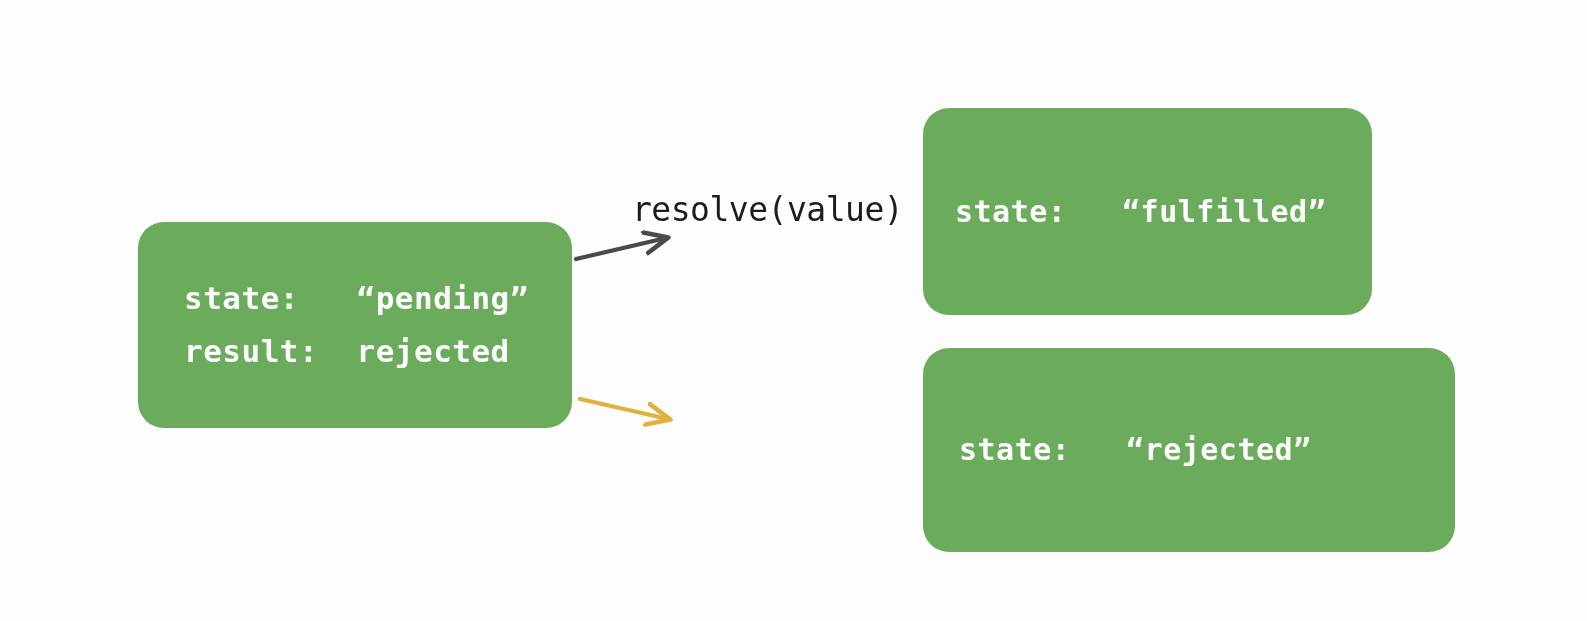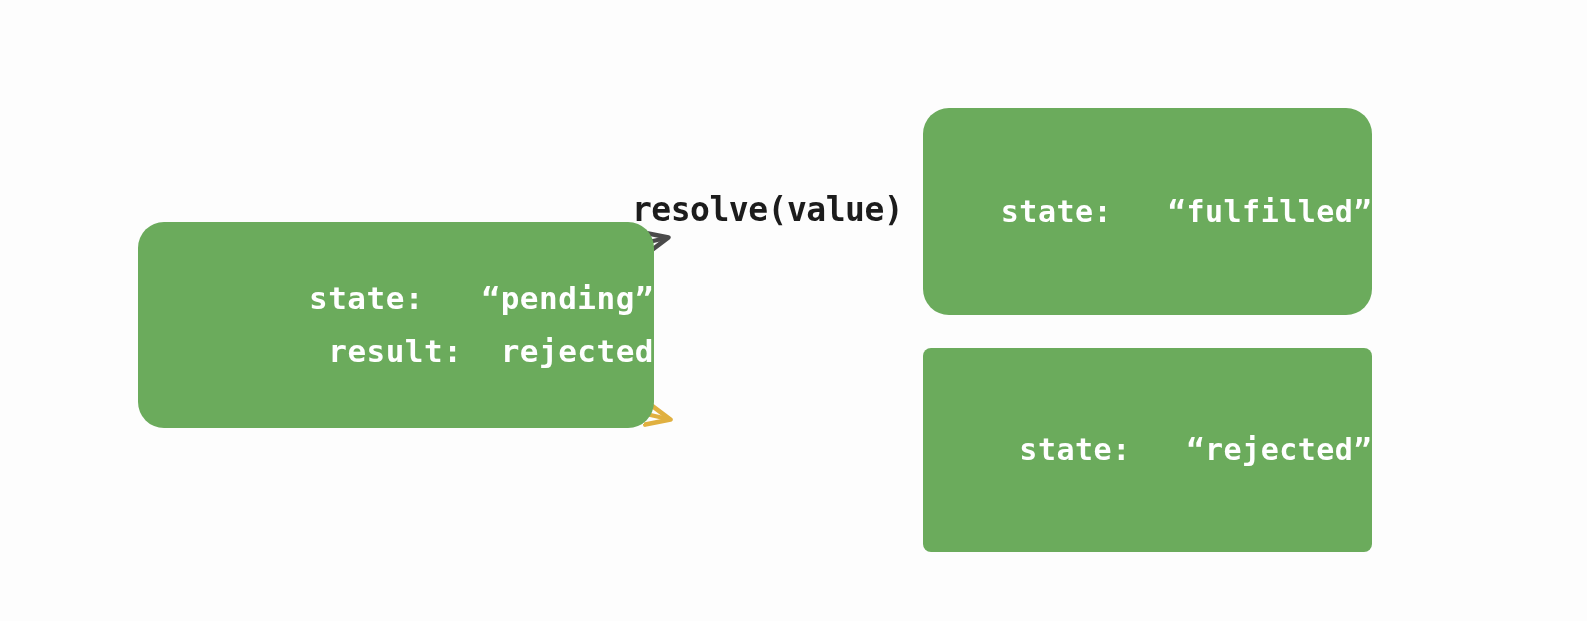--- a/index.html
+++ b/index.html
@@ -21,76 +21,74 @@
 
   
   .state-box {
     position: absolute;
     background: #6BAB5C;
     border-radius: 26px;
     box-sizing: border-box;
     display: flex;
     flex-direction: column;
     justify-content: center;
-    align-items: flex-end;
   }
   .state-line {
     font-family: "DejaVu Sans Mono", monospace;
     font-weight: bold;
     color: #ffffff;
     white-space: pre;
     letter-spacing: 0.5px;
   }
 
   
   #box-pending {
     left: 138px;
     top: 222px;
-    width: 516px;
+    width: 434px;
     height: 206px;
     padding-left: 46px;
   }
   #box-pending .state-line { font-size: 31px; line-height: 53px; }
 
   
   #box-fulfilled {
     left: 923px;
     top: 108px;
     width: 449px;
     height: 207px;
     padding-left: 32px;
   }
   #box-fulfilled .state-line { font-size: 30px; line-height: 52px; }
 
   
   #box-rejected {
     left: 923px;
     top: 348px;
-    width: 449px;
+    width: 532px;
     height: 204px;
-    padding-left: 26px;
-    border-radius: 8px;
+    padding-left: 36px;
   }
   #box-rejected .state-line { font-size: 30px; line-height: 52px; }
 
   
   #arrows {
     position: absolute;
     left: 0;
     top: 0;
     width: 1587px;
     height: 621px;
     pointer-events: none;
   }
 
   
   .edge-label {
     position: absolute;
     font-family: "DejaVu Sans Mono", monospace;
-    font-weight: bold;
+    font-weight: normal;
     color: #1c1c1c;
     white-space: pre;
     font-size: 33px;
     letter-spacing: -0.5px;
   }
   #label-resolve {
     left: 632px;
     top: 190px;
   }
   #label-reject {

